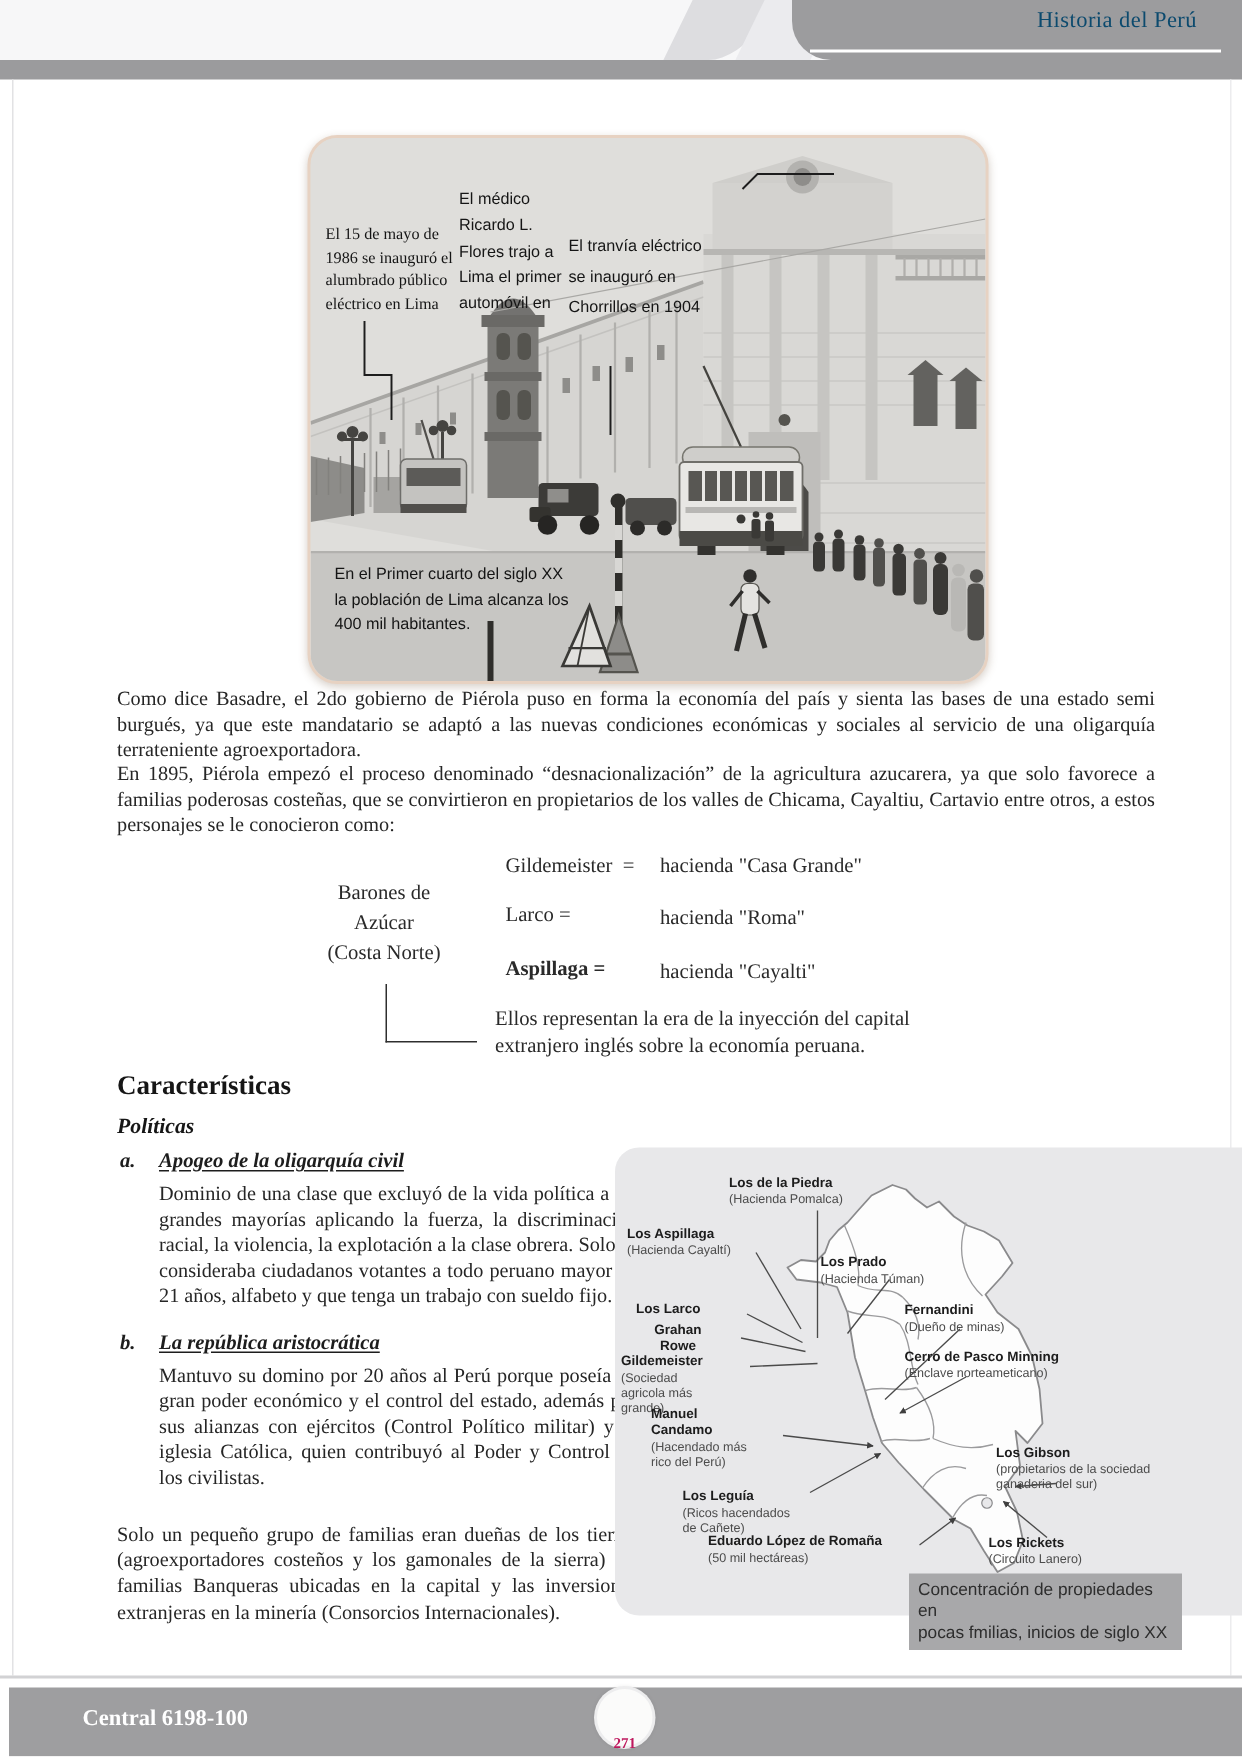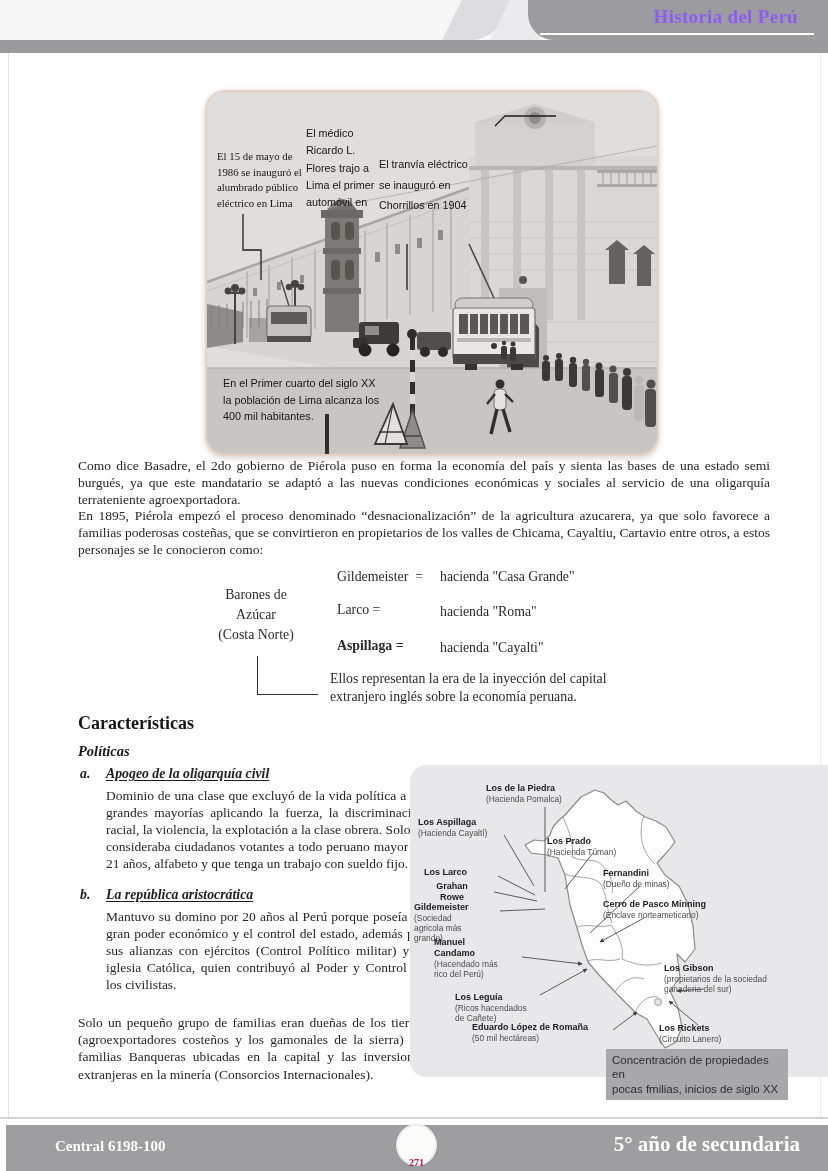--- a/index.html
+++ b/index.html
@@ -6,21 +6,21 @@
   .page{position:relative;width:828px;height:1171px;background:#ffffff;overflow:hidden;
         font-family:"Liberation Serif",serif;color:#222;}
   
   .hdr-strip{position:absolute;left:0;top:0;width:828px;height:40px;background:#f7f7f8;}
   .hdr-band1{position:absolute;left:452px;top:0;width:52px;height:40px;background:#dddde0;
              transform:skewX(-26deg);border-radius:0 0 22px 0;}
   .hdr-band2{position:absolute;left:500px;top:0;width:50px;height:40px;background:#ebebee;
              transform:skewX(-26deg);}
   .hdr-block{position:absolute;left:528px;top:0;right:0;height:40px;background:#9c9c9e;
              border-radius:0 0 0 26px;}
-  .hdr-title{position:absolute;right:30px;top:6px;font-weight:bold;font-size:19px;color:#8b5cf6;
+  .hdr-title{position:absolute;right:30px;top:6px;font-weight:normal;font-size:15px;color:#0c4a6e;
              letter-spacing:.3px;}
   .hdr-underline{position:absolute;left:540px;right:14px;top:33px;height:2px;background:#fff;}
   .hdr-bar{position:absolute;left:0;top:40px;width:828px;height:13px;background:#9b9b9d;}
   .page-edge-l{position:absolute;left:8px;top:53px;bottom:54px;width:1px;background:#e2e2e4;}
   .page-edge-r{position:absolute;right:7px;top:53px;bottom:54px;width:1px;background:#ececee;}
   
   .photo{position:absolute;left:205px;top:90px;width:450px;height:362px;border:2px solid #e7d2c2;
          border-radius:20px;overflow:hidden;background:#dfdedb;box-shadow:0 2px 6px rgba(110,85,60,.28);}
   .photo svg{position:absolute;left:0;top:0;width:100%;height:100%;}
   .ann{position:absolute;z-index:3;font-family:"Liberation Sans",sans-serif;font-size:10.8px;
@@ -435,15 +435,14 @@
     <div class="map-caption">Concentración de propiedades en
 pocas fmilias, inicios de siglo XX</div>
   </div>
 
   <div class="ftr-line"></div>
   <div class="ftr-bar"></div>
   <div class="ftr-left">Central 6198-100</div>
   <div class="ftr-badge">
     <span class="ftr-page">271</span>
   </div>
-  <div class="ftr-right">5° año de secundaria</div>
 
 </div>
 
 </body></html>

